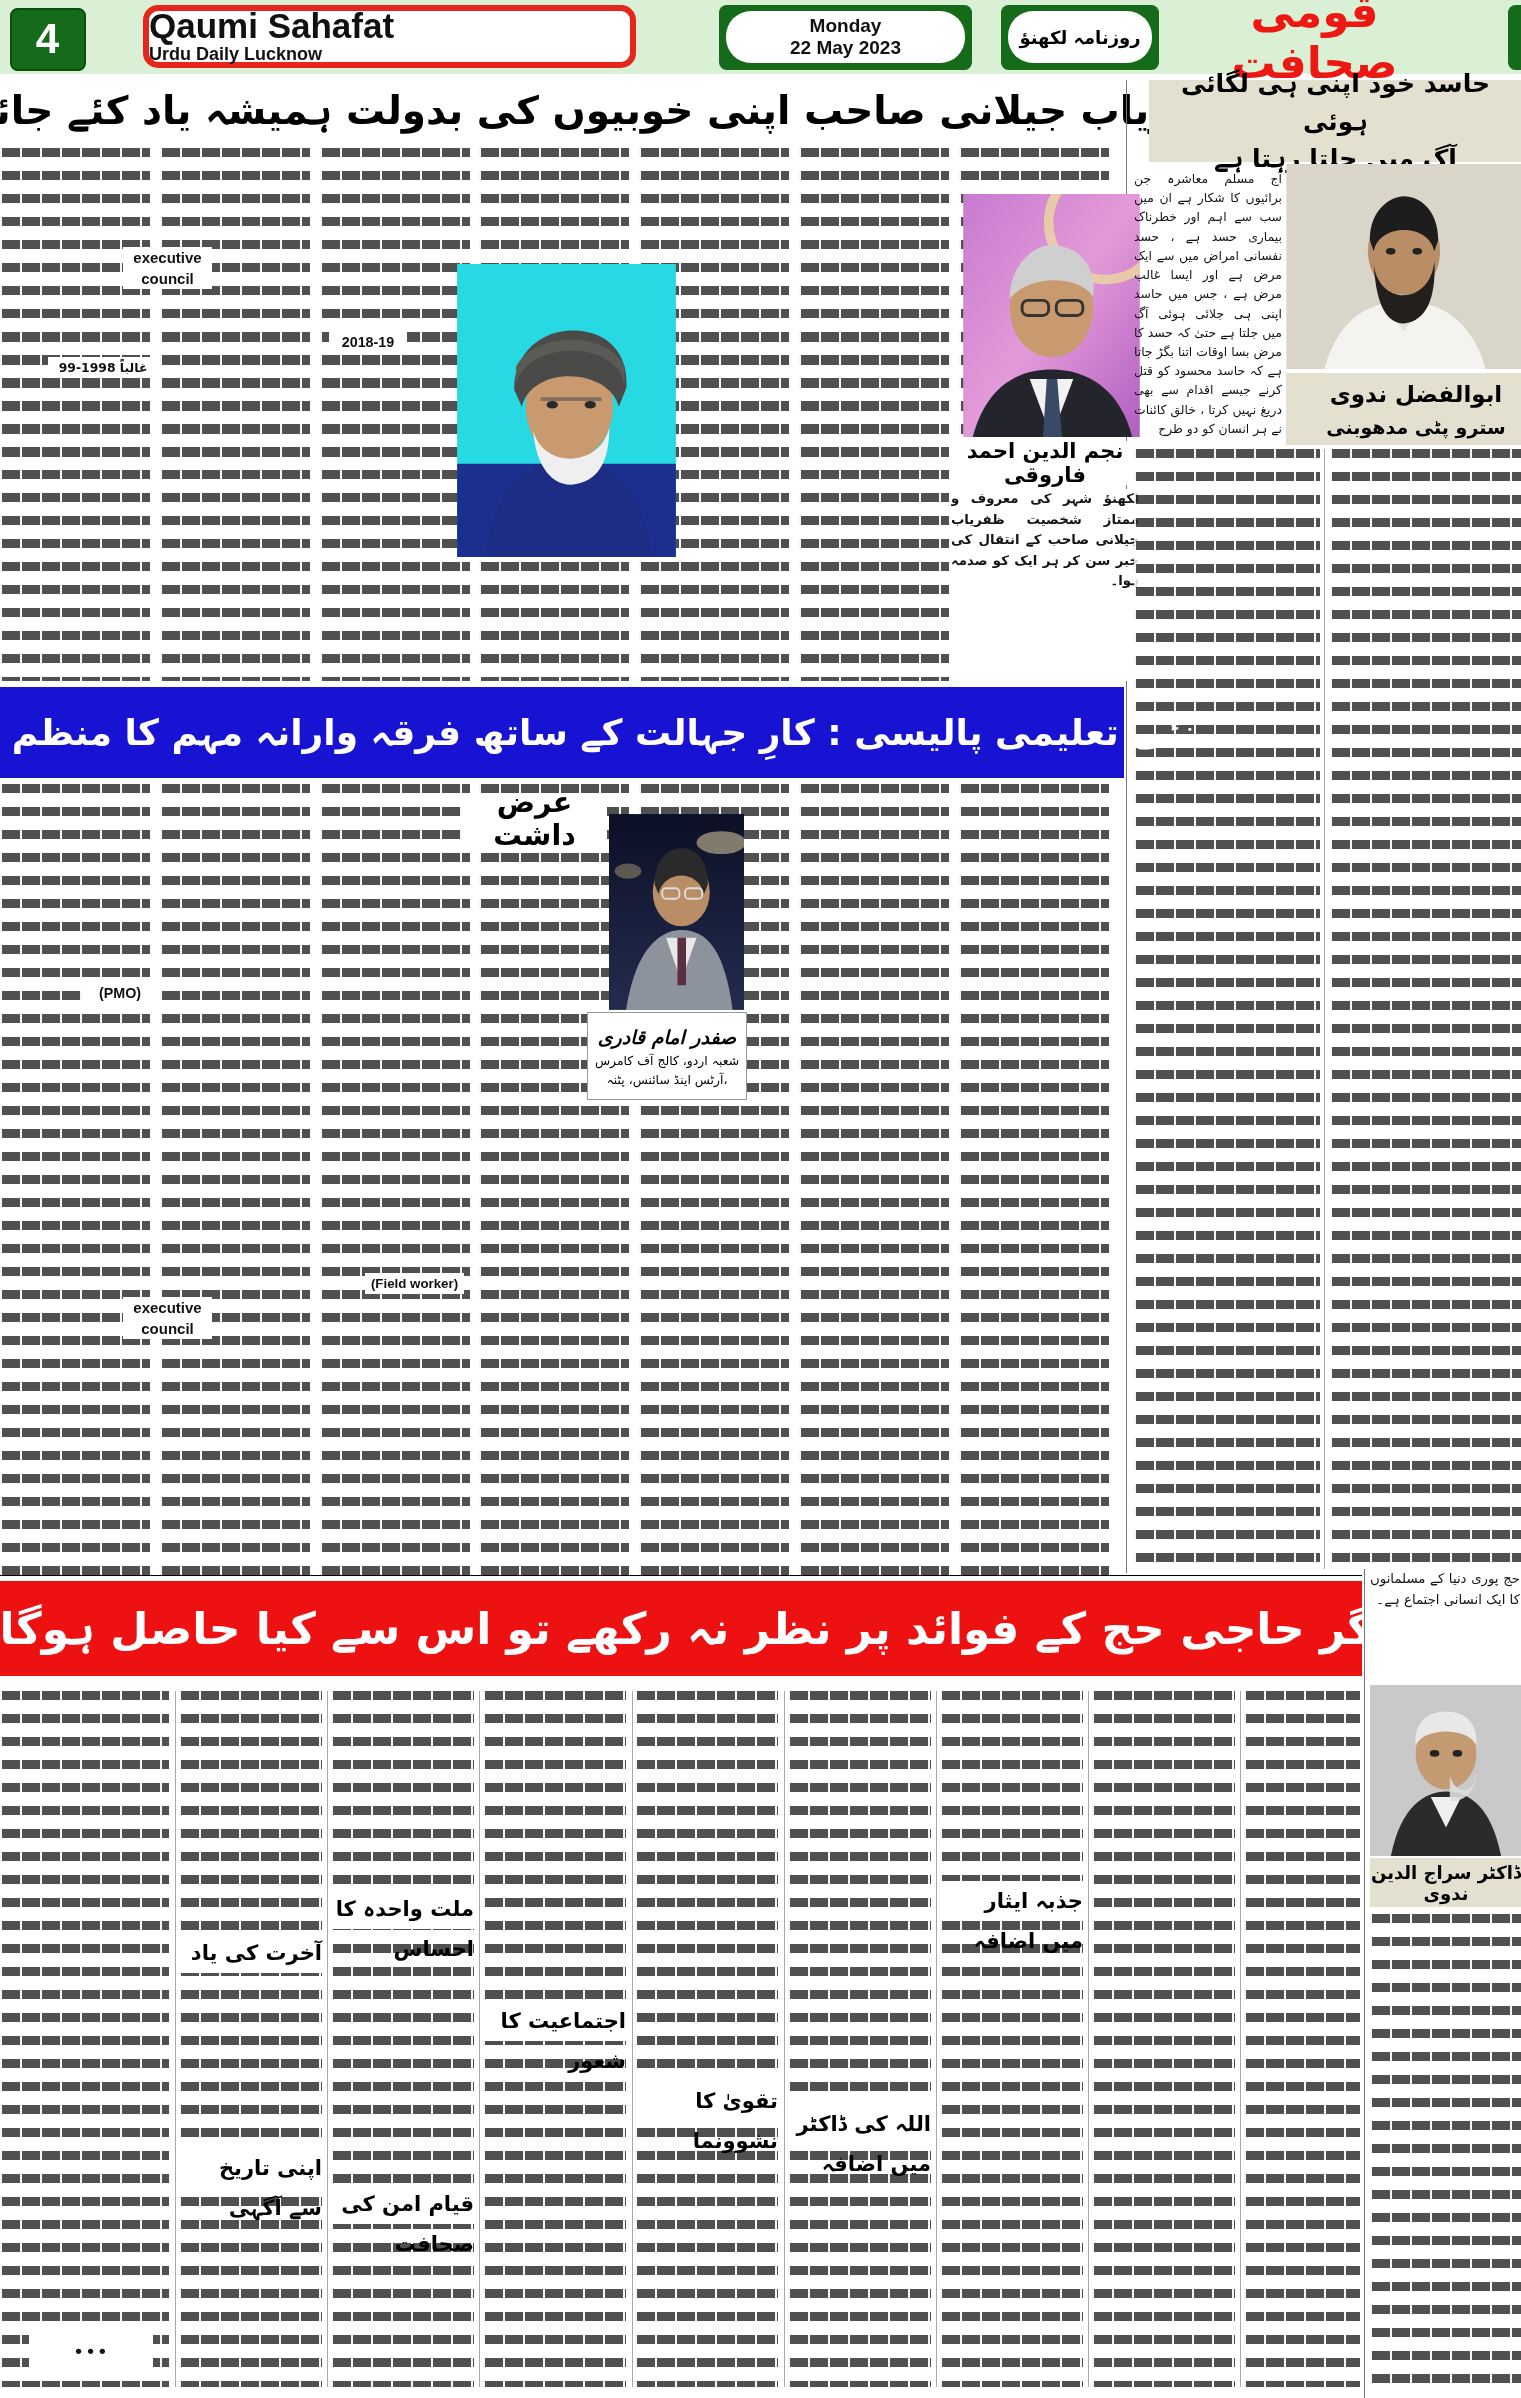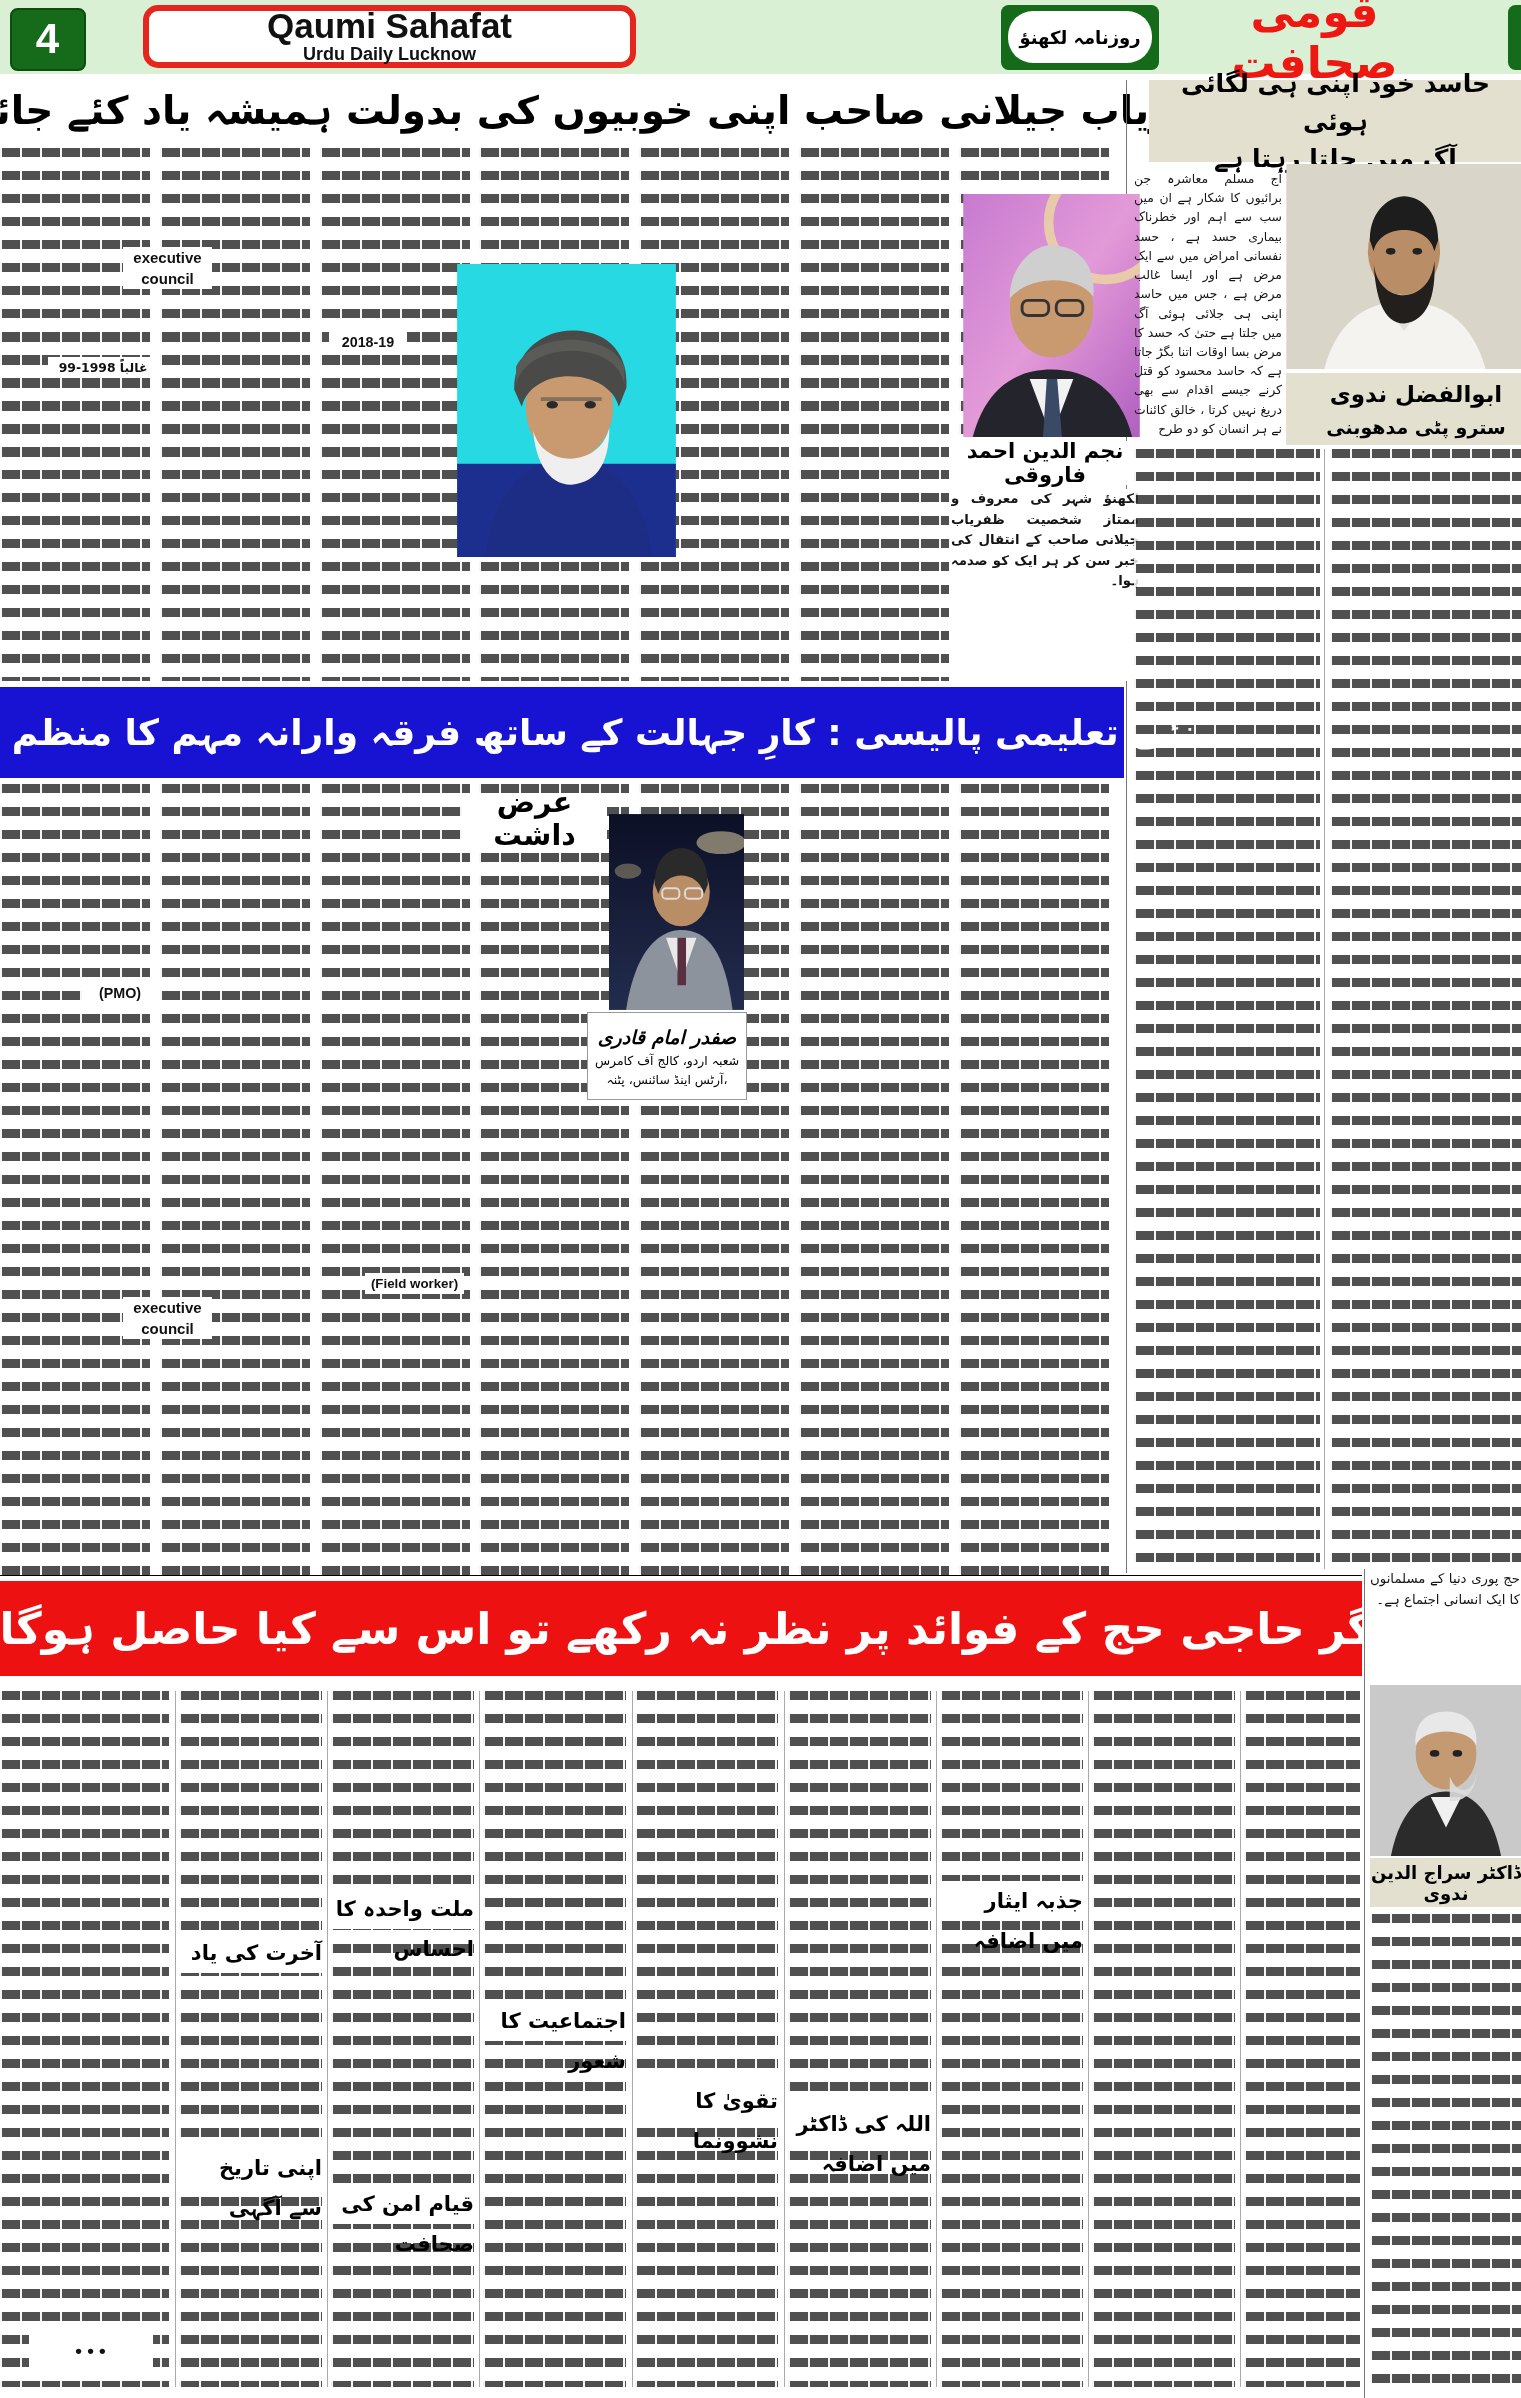--- a/index.html
+++ b/index.html
@@ -15,40 +15,46 @@
         repeating-linear-gradient(180deg,#2a2a2a 0 9.5px,#ffffff 9.5px 23px);
        opacity:.82;}
   .vline{background:#777;width:1px;}
   .hline{background:#777;height:1px;}
   
   .header{background:#daf0d5;}
   .greenbox{background:#156b1a;border-radius:7.6px;}
   .greenbox .inner{position:absolute;left:6.7px;right:6.7px;top:6.7px;bottom:6.7px;background:#fff;
         border-radius:25px;display:flex;flex-direction:column;align-items:center;justify-content:center;}
   .masthead{background:#fff;border:6.7px solid #e4261c;border-radius:15px;
-        display:flex;flex-direction:column;align-items:center;justify-content:center;}
+        display:flex;flex-direction:column;justify-content:center;}
   .caption-beige{background:#e3e0cf;}
   .whitebg{background:#fff;}
   .frag{background:#fff;font-weight:bold;color:#111;text-align:center;}
   .subhead{background:#fff;font-weight:bold;font-size:21px;line-height:40px;text-align:right;}
   .excerpt{text-align:justify;line-height:1.55;color:#151515;}
   svg{display:block;}
 </style>
 </head>
 <body>
 
 <div class="page">
 
   <div class="abs header" style="left:0;top:0;width:1522px;height:74px;">
     <div class="abs greenbox center" style="left:9.5px;top:7.6px;width:72px;height:59px;border:2.9px solid #0c4d10;">
       <span class="latin" style="font-size:42px;font-weight:bold;color:#fff;">4</span>
     </div>
     <div class="abs masthead" style="left:143px;top:4.8px;width:481px;height:51px;">
       <div class="latin" style="font-size:35px;font-weight:bold;color:#111;line-height:36px;">Qaumi Sahafat</div>
       <div class="latin" style="font-size:18px;font-weight:bold;color:#111;">Urdu Daily Lucknow</div>
+    </div>
+    <div class="abs greenbox" style="left:719px;top:4.8px;width:253px;height:65px;">
+      <div class="inner">
+        <span class="latin" style="font-size:19px;font-weight:bold;color:#111;">Monday</span>
+        <span class="latin" style="font-size:19px;font-weight:bold;color:#111;">22 May  2023</span>
+      </div>
     </div>
     <div class="abs greenbox" style="left:1001px;top:4.8px;width:158px;height:65px;">
       <div class="inner">
         <span class="urdu" style="font-size:18px;font-weight:bold;">روزنامہ لکھنؤ</span>
       </div>
     </div>
     <div class="abs center" style="left:1172px;top:5.7px;width:285px;height:63px;">
       <span class="urdu" style="font-size:44px;font-weight:bold;color:#ee1812;">قومی صحافت</span>
     </div>
     <div class="abs greenbox" style="left:1508px;top:4.8px;width:13.3px;height:65px;border-radius:7.6px 0 0 7.6px;"></div>

